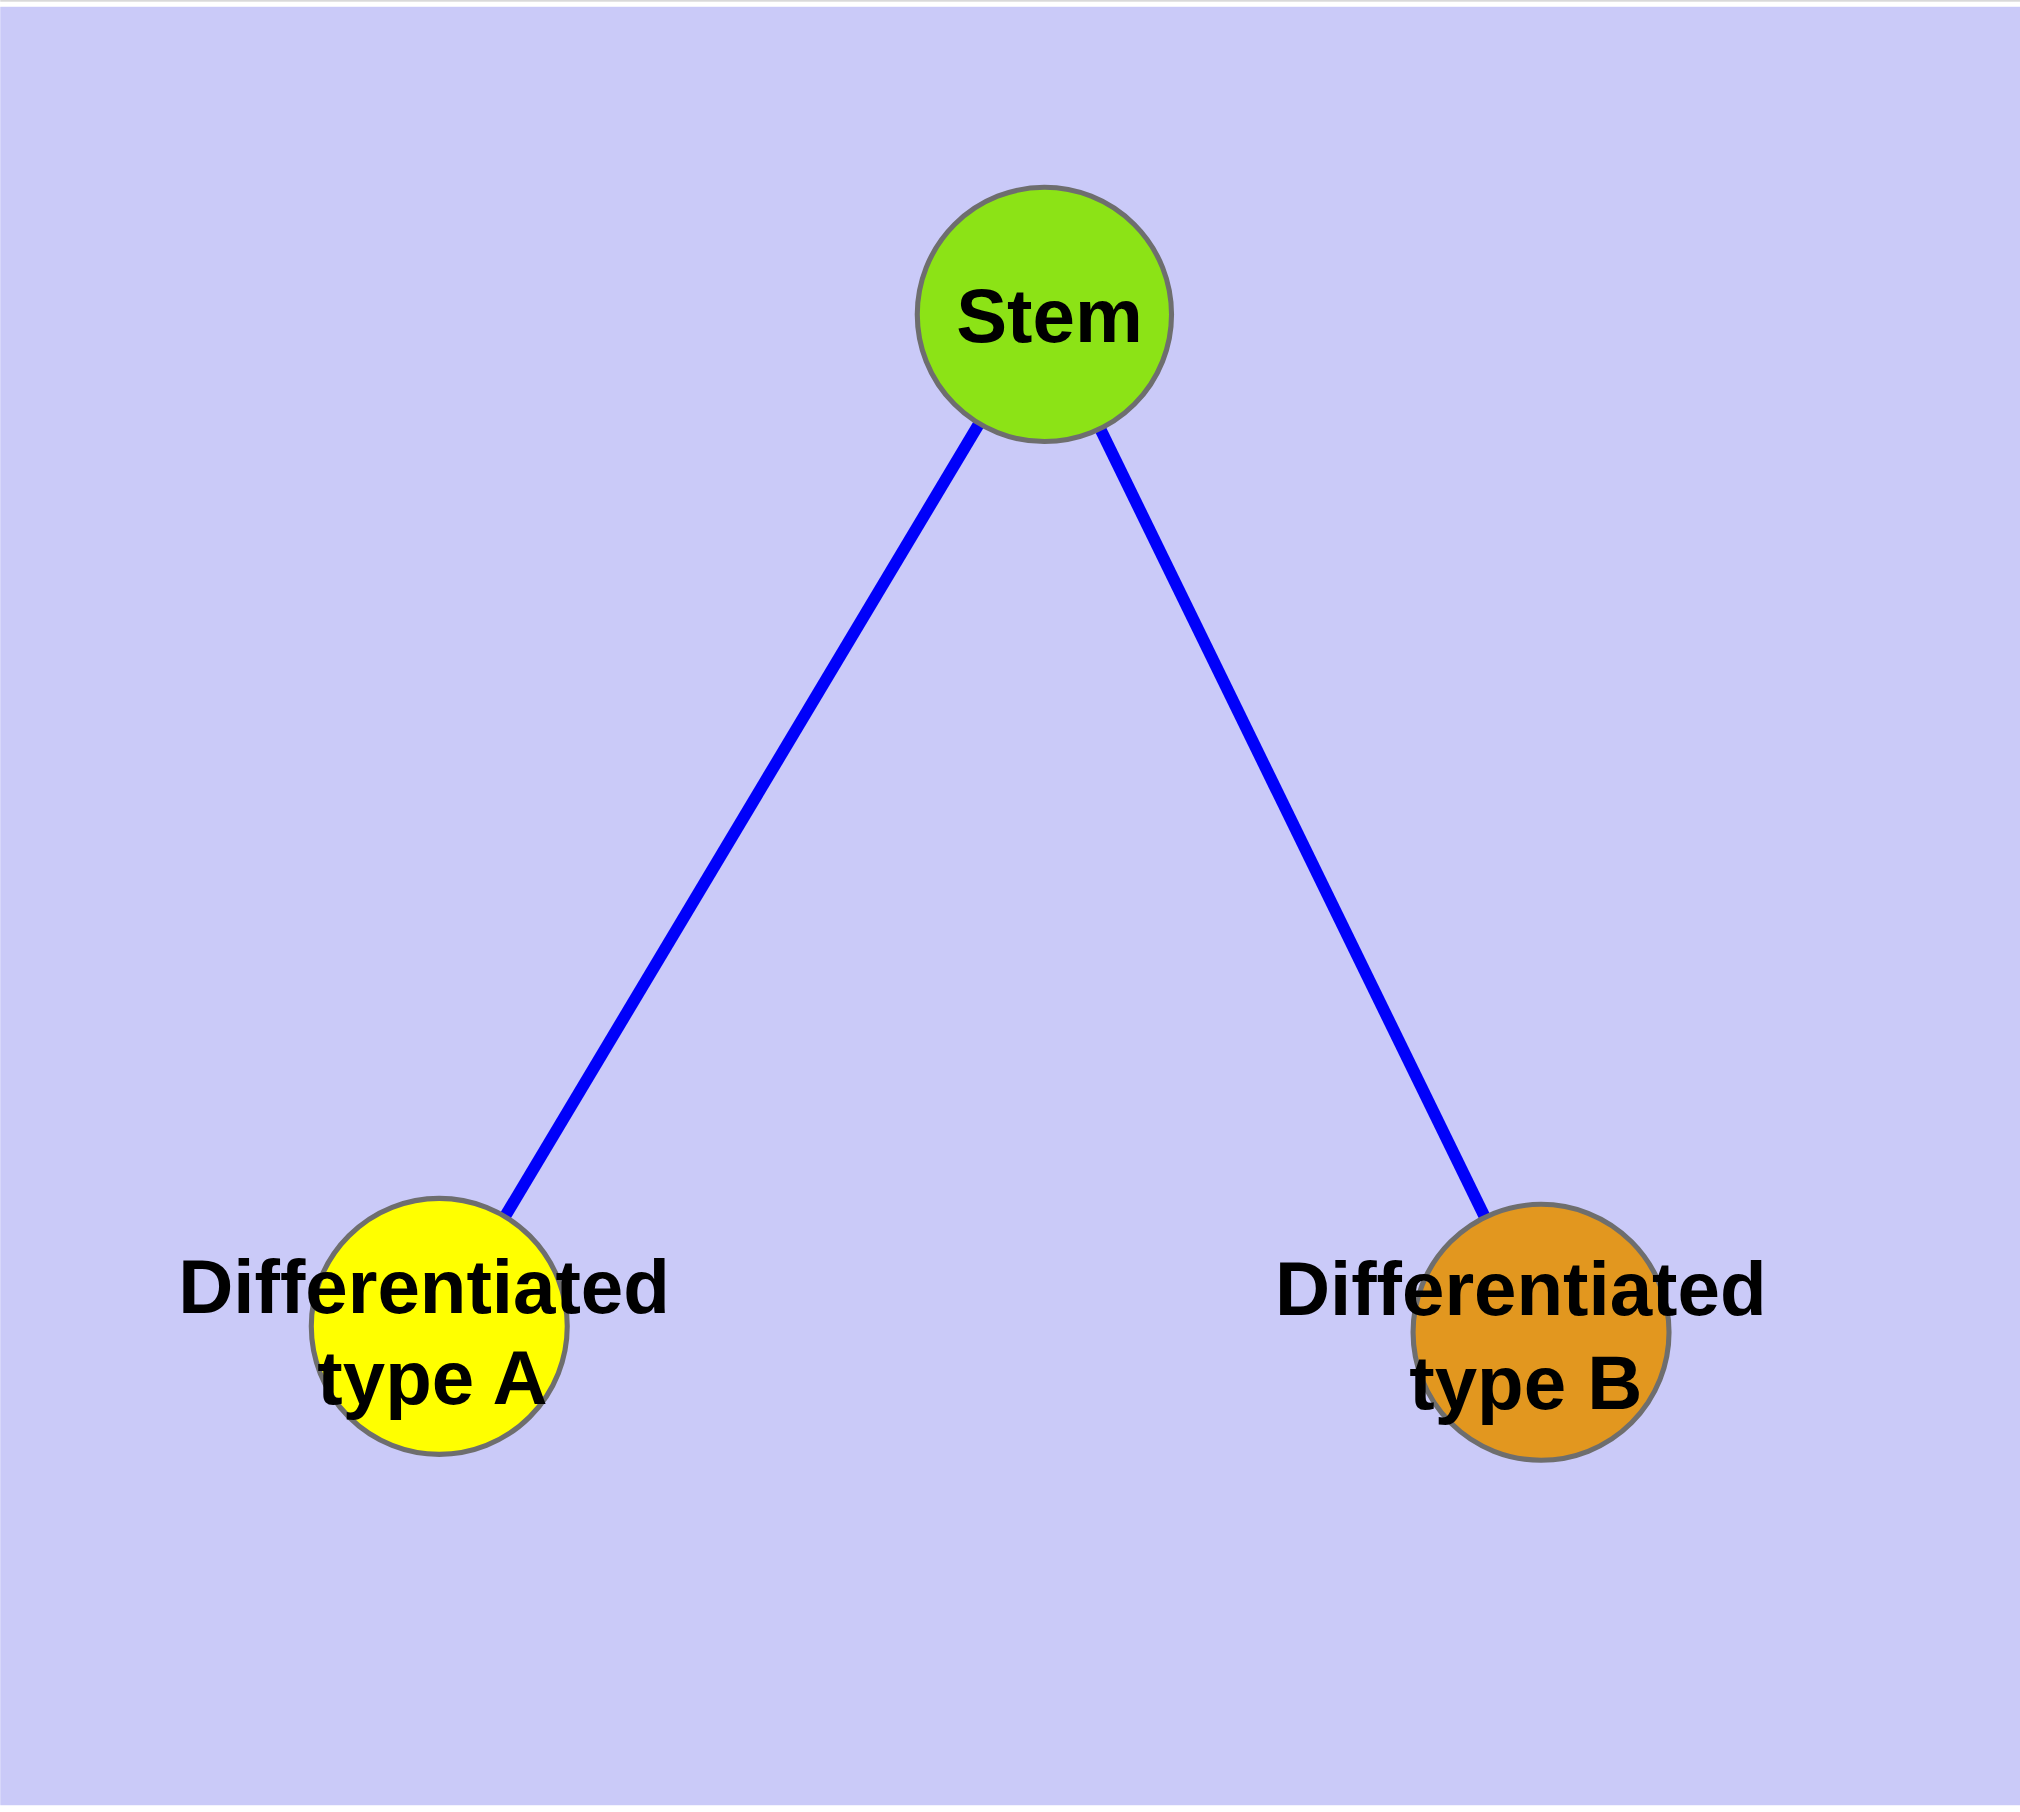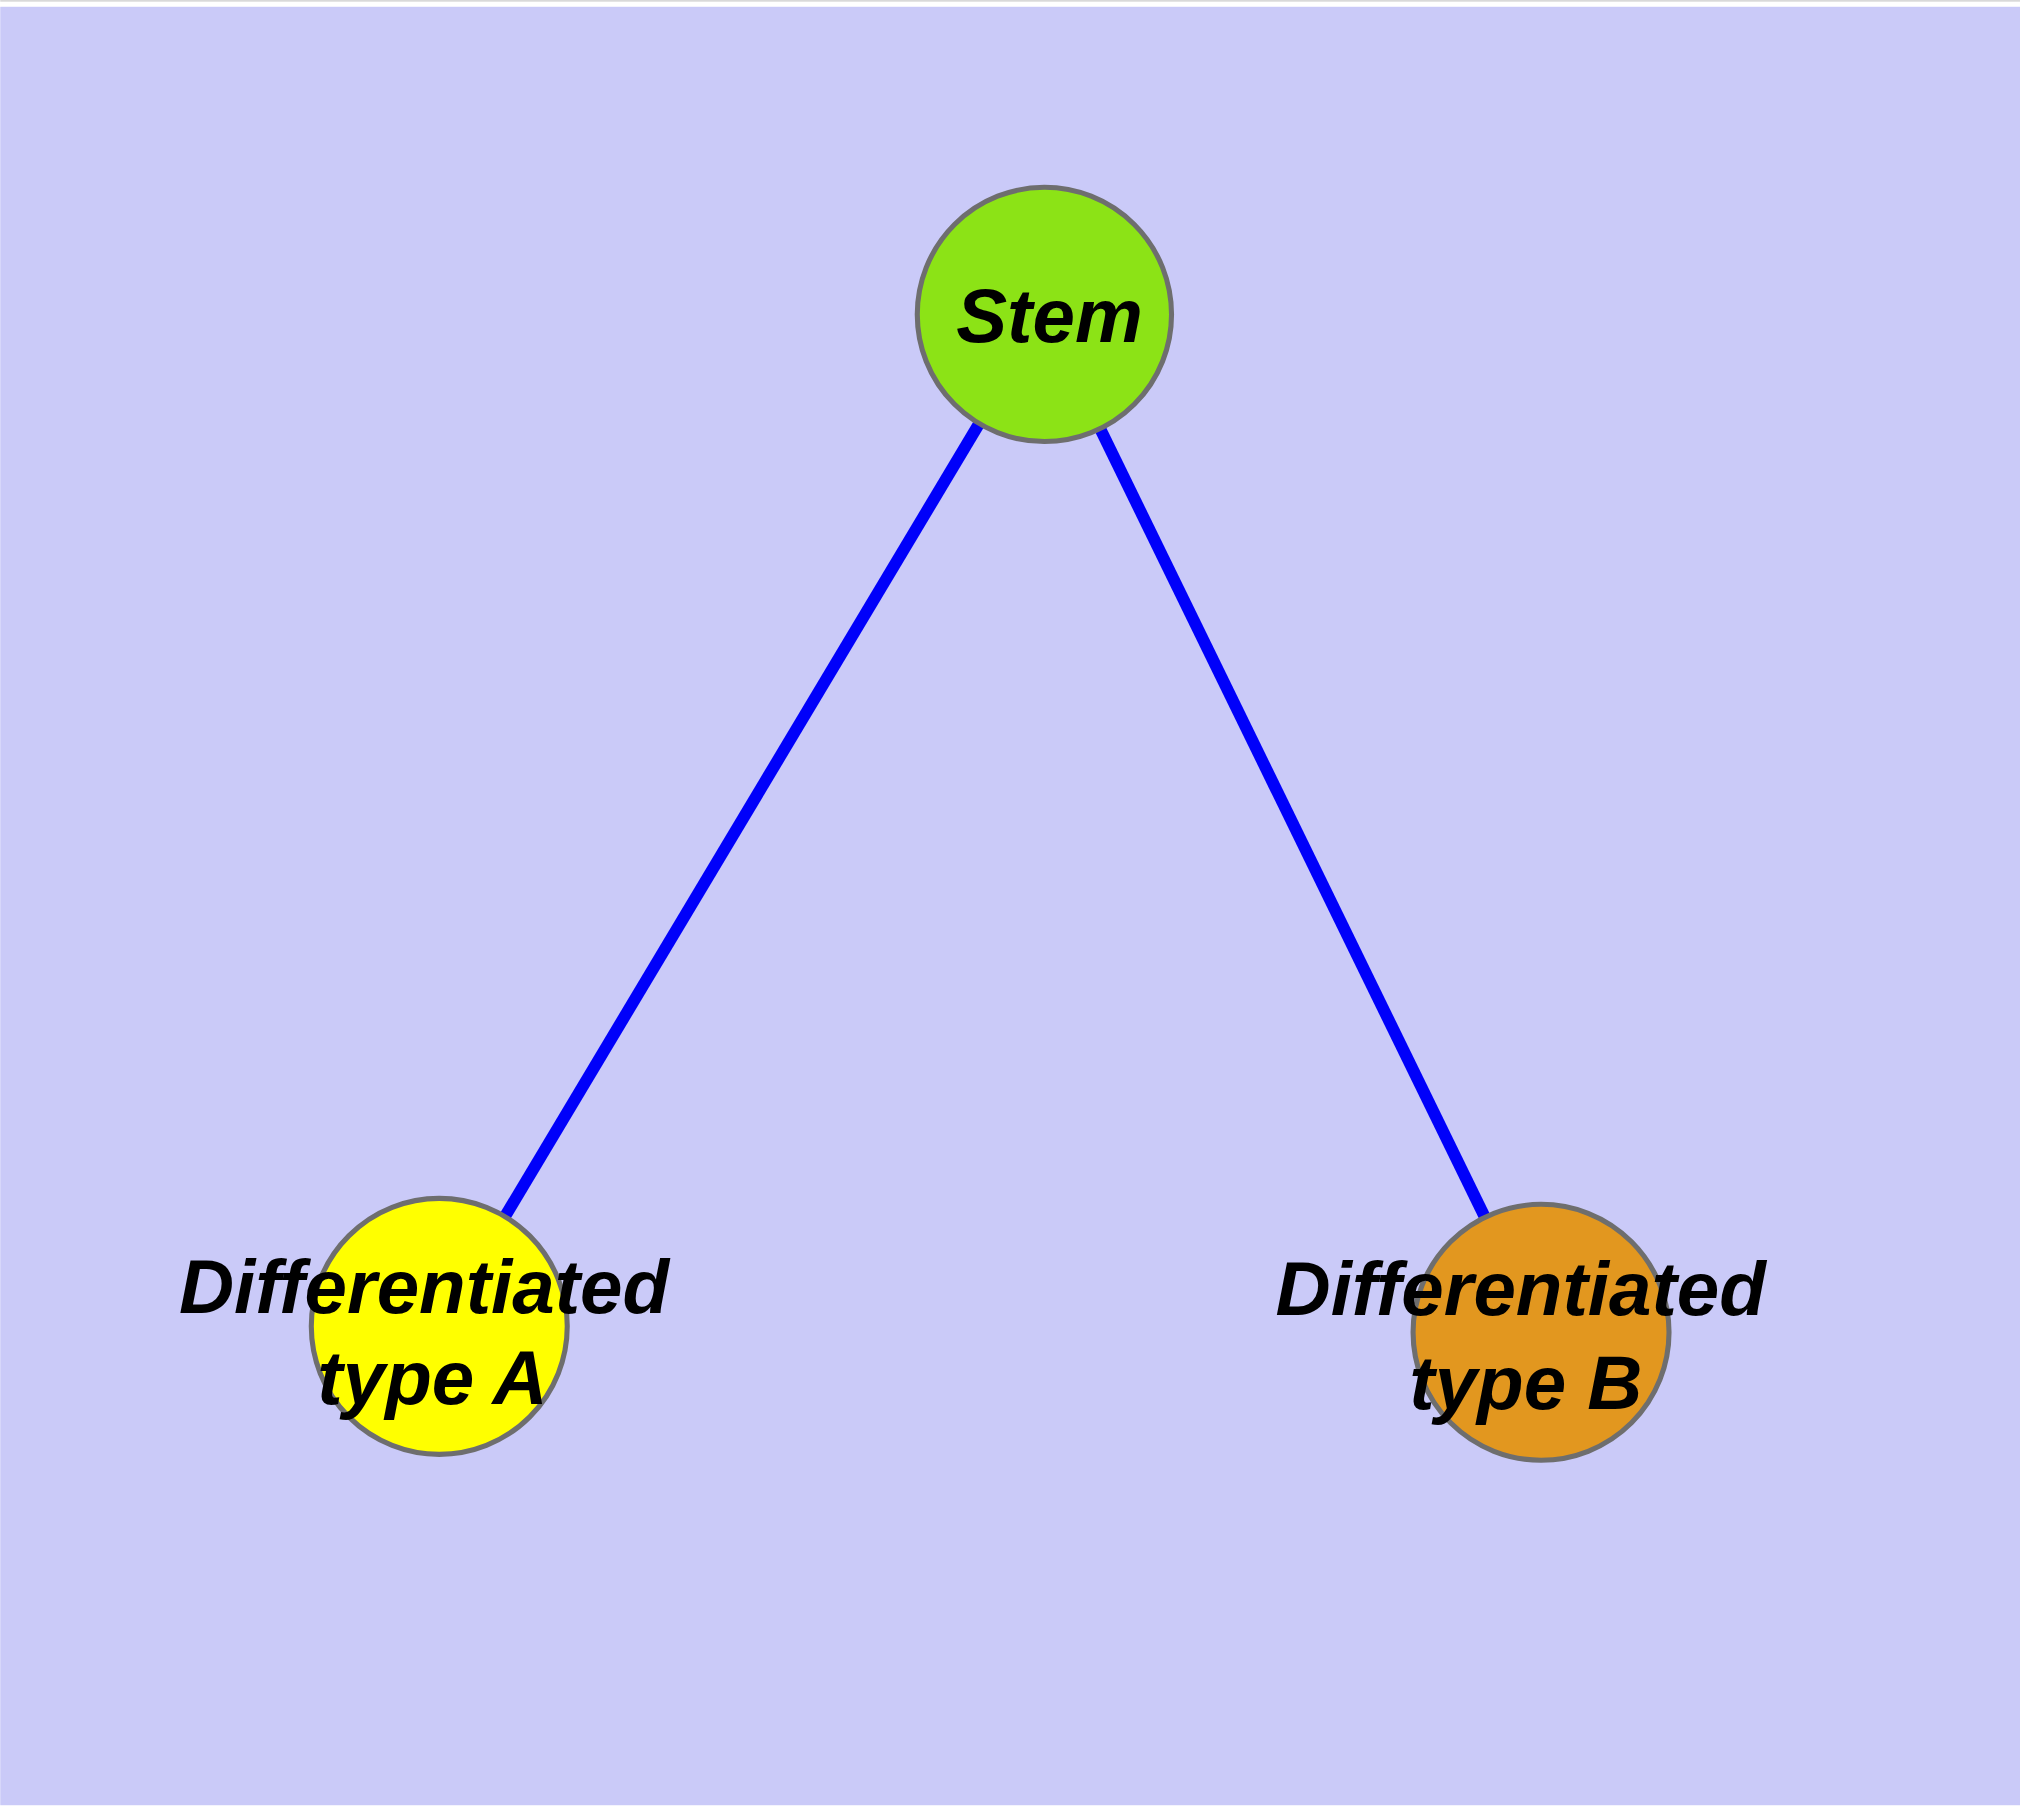--- a/index.html
+++ b/index.html
@@ -8,21 +8,20 @@
     background: #ffffff;
     width: 2021px;
     height: 1812px;
     font-family: "Liberation Sans", sans-serif;
   }
   #stage {
     position: relative;
     width: 2021px;
     height: 1812px;
     overflow: hidden;
-    font-style: italic;
   }
   svg {
     display: block;
     width: 2021px;
     height: 1812px;
   }
   .node-label {
     font-family: "Liberation Sans", sans-serif;
     font-weight: bold;
     font-size: 90px;

